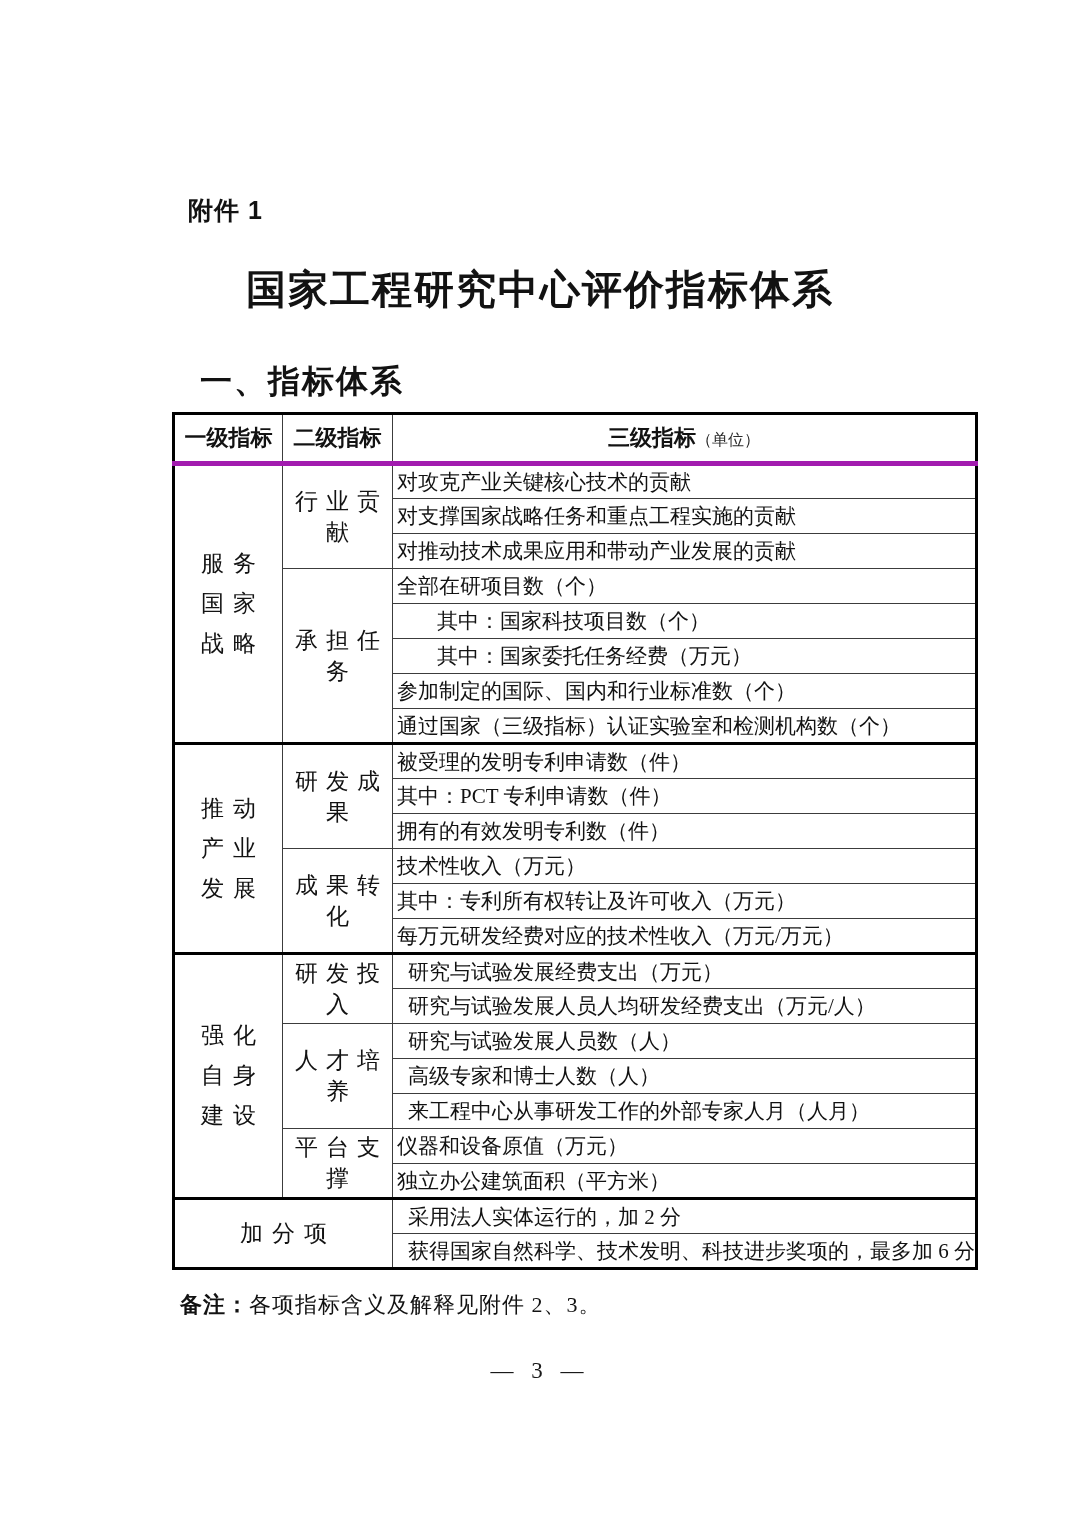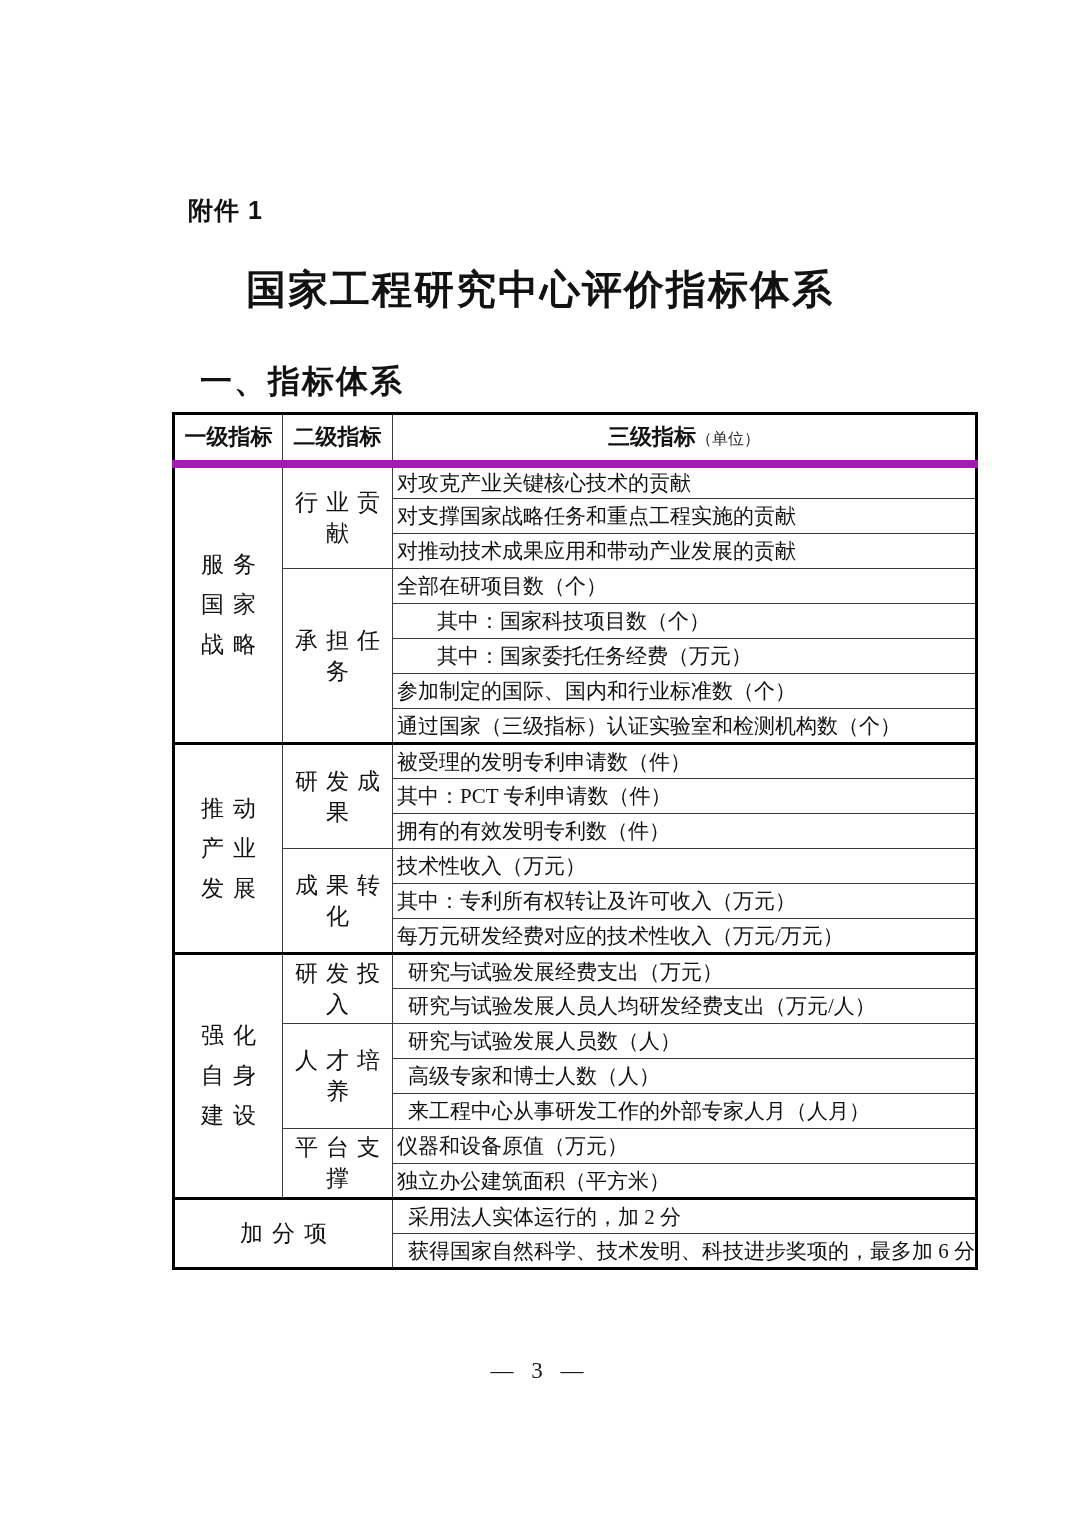--- a/index.html
+++ b/index.html
@@ -22,21 +22,21 @@
 
   table.indicator-table { position: absolute; left: 172px; top: 412px;
                           border-collapse: collapse; table-layout: fixed;
                           border: 3px solid #000; background: #fff; }
   .indicator-table col.c1 { width: 109px; }
   .indicator-table col.c2 { width: 110px; }
   .indicator-table col.c3 { width: 514px; }
 
   .indicator-table th, .indicator-table td { border: 1px solid #3c3c3c; vertical-align: middle; }
   .indicator-table thead tr { height: 50px; }
-  .indicator-table thead th { border-bottom: 8px solid #a21caf;
+  .indicator-table thead th { border-bottom: 5px solid #a21caf;
         font-family: "Liberation Sans", "DejaVu Sans", sans-serif;
         font-weight: bold; font-size: 22px; }
   .indicator-table thead th .unit { font-family: "Liberation Serif","DejaVu Serif",serif;
         font-weight: normal; font-size: 16px; color: #2b2b2b; }
 
   .indicator-table tbody tr { height: 35px; }
   .indicator-table tbody tr.group-start td { border-top: 3px solid #000; }
 
   td.lv1 { text-align: center; font-size: 23px; letter-spacing: 9px; line-height: 40px;
            padding-left: 9px; }
@@ -168,16 +168,19 @@
         <tr class="group-start">
           <td colspan="2" rowspan="2" class="bonus-label">加分项</td>
           <td class="lv3 ind-1">采用法人实体运行的，加 2 分</td>
         </tr>
         <tr>
           <td class="lv3 ind-1">获得国家自然科学、技术发明、科技进步奖项的，最多加 6 分</td>
         </tr>
       </tbody>
   </table>
 
+  <div class="note">
+    <span class="note-label">备注：</span><span class="note-text">各项指标含义及解释见附件 2、3。</span>
+  </div>
 
   <div class="page-footer">— 3 —</div>
 
 </div>
 
 </body></html>

